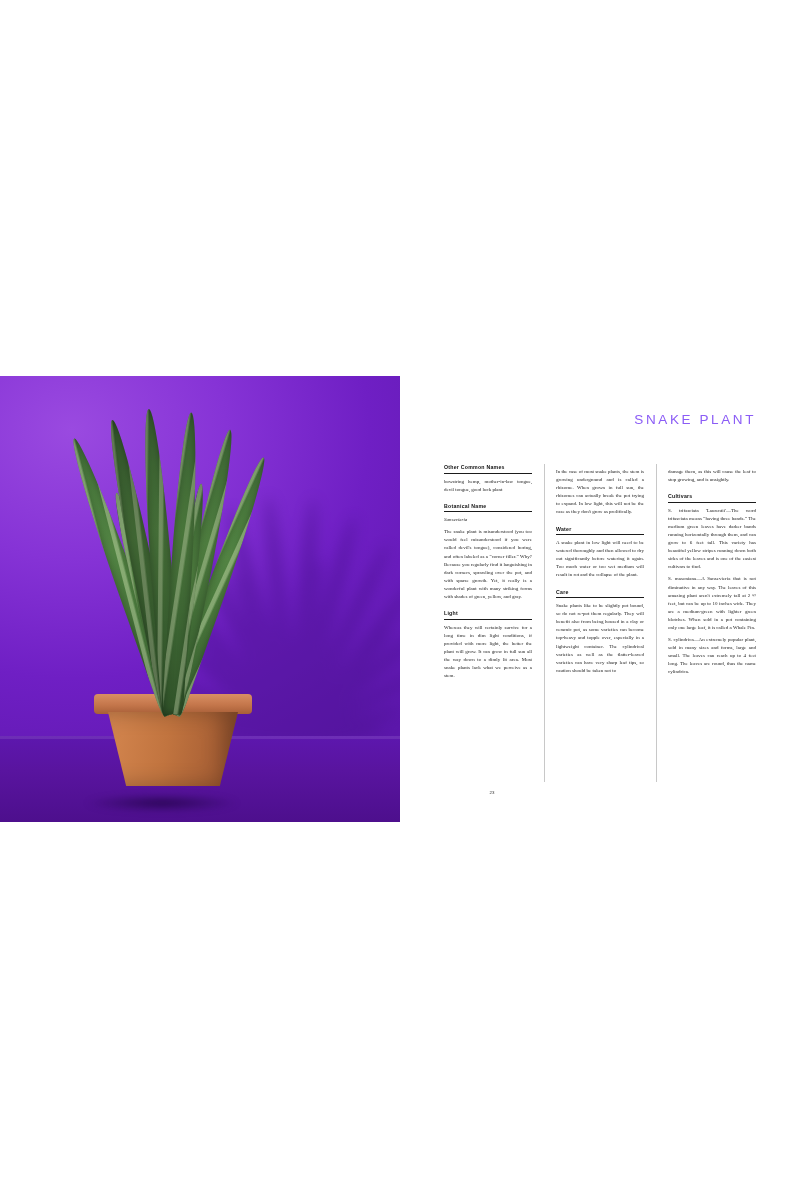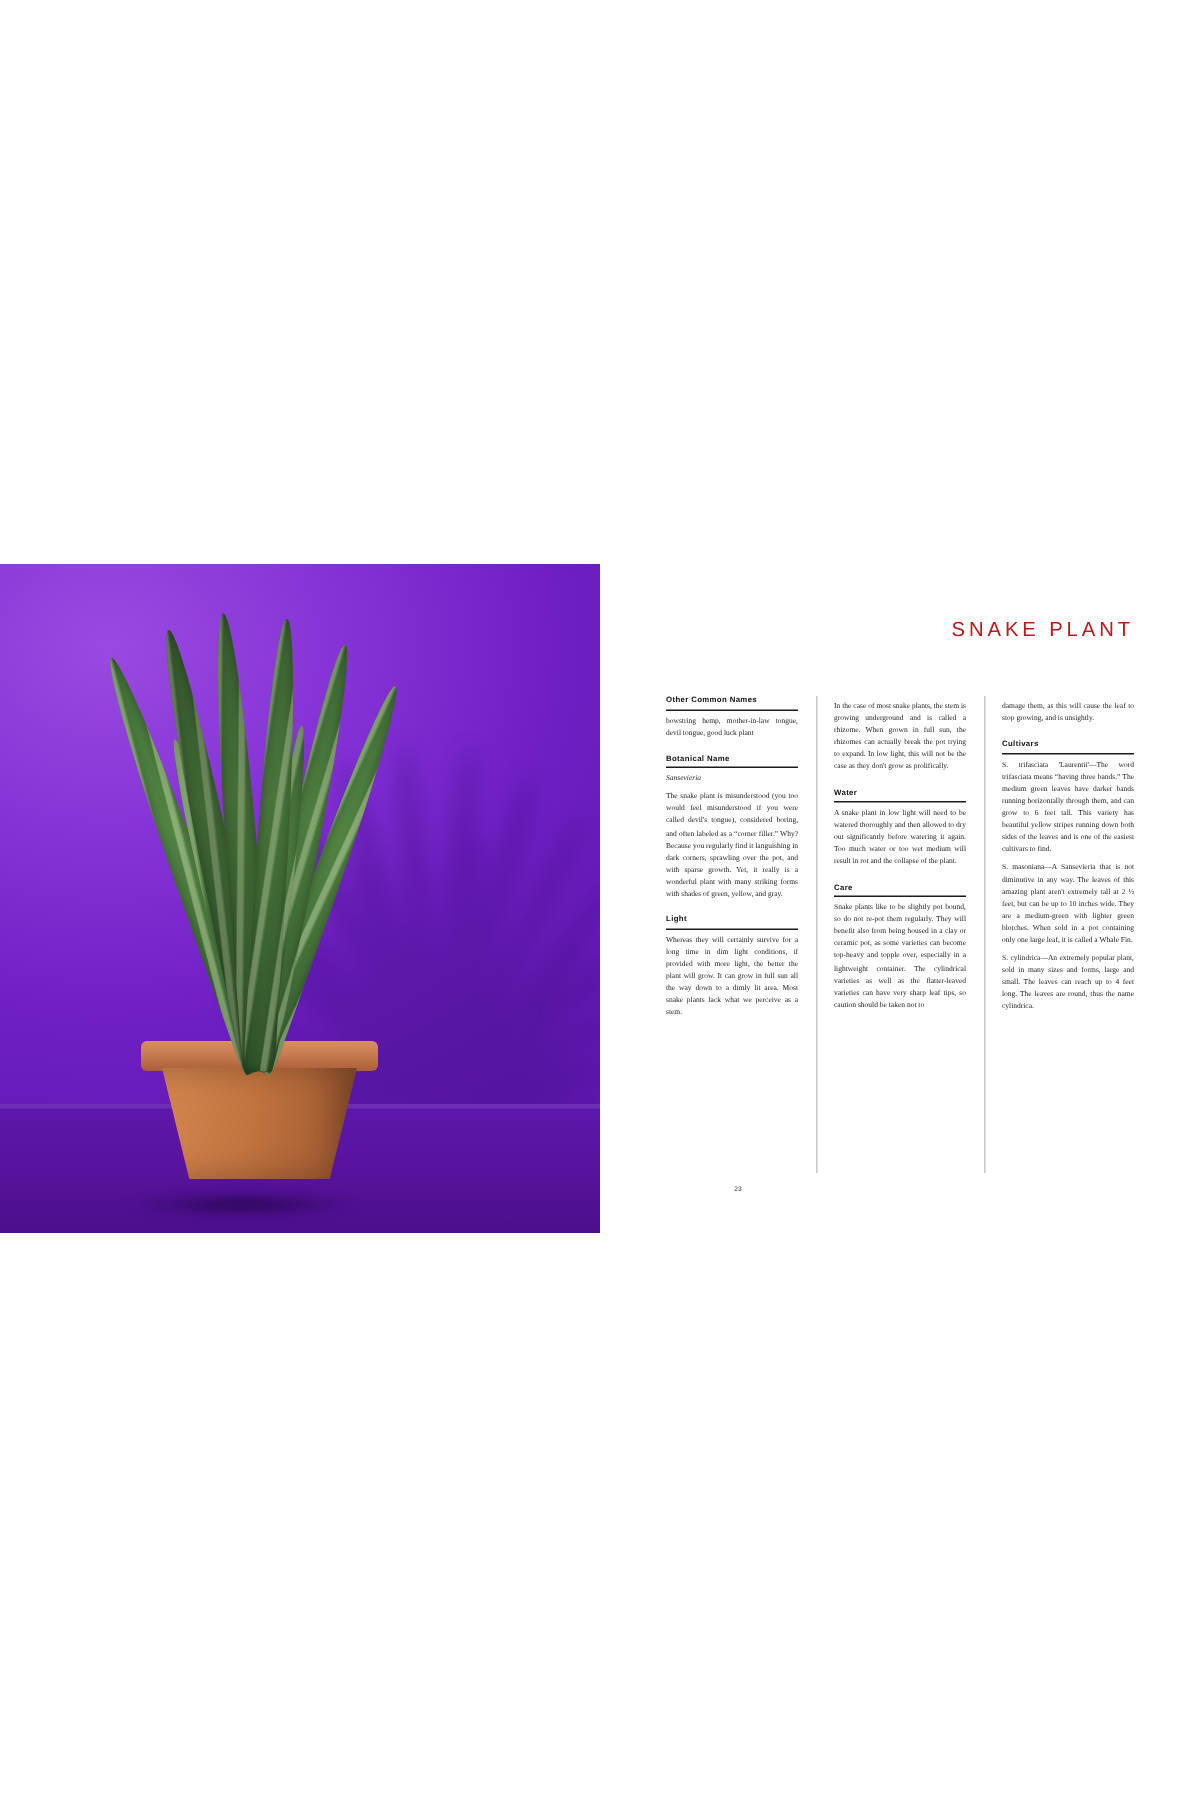--- a/index.html
+++ b/index.html
@@ -161,21 +161,21 @@
   }
   .page-title {
     position: absolute;
     left: 0;
     right: 44px;
     top: 36px;
     text-align: right;
     font-family: "Liberation Sans", sans-serif;
     font-size: 13.5px;
     letter-spacing: 2.6px;
-    color: #b91c1c;
+    color: #8b5cf6;
     font-weight: 400;
   }
   .columns {
     position: absolute;
     left: 44px;
     top: 88px;
     width: 312px;
     height: 318px;
     display: flex;
     gap: 12px;

